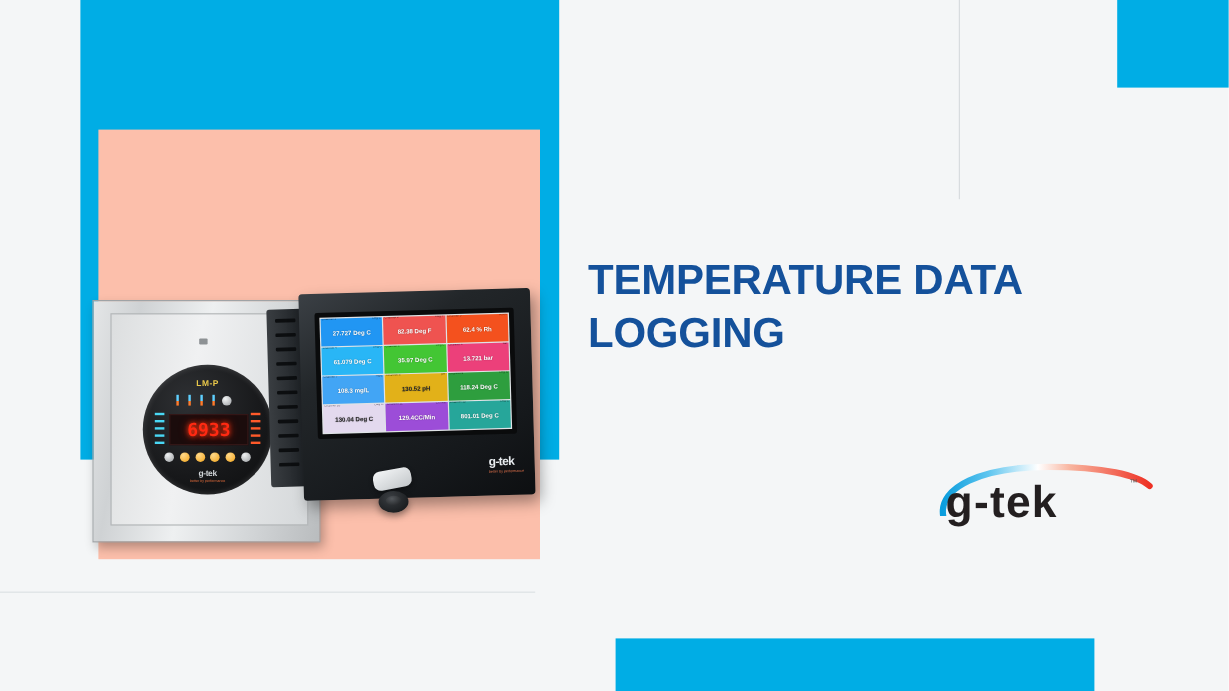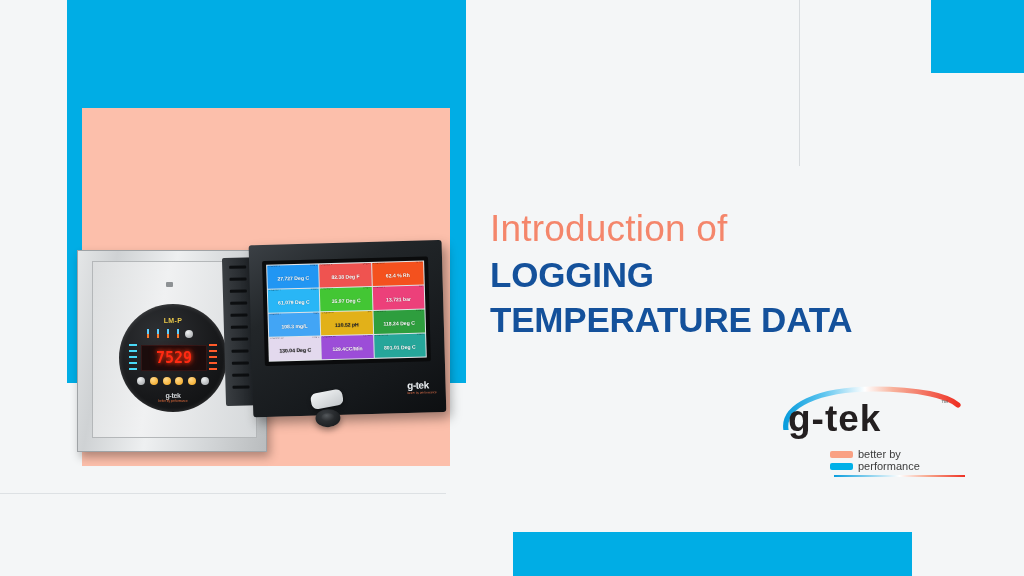--- a/index.html
+++ b/index.html
@@ -428,21 +428,21 @@
         </div>
         <div class="lmp-roundbtn"></div>
         <div class="side-leds left">
           <i></i>
           <i></i>
           <i></i>
           <i></i>
           <i></i>
         </div>
         <div class="seg-display">
-          <span>7529</span>
+          <span>6933</span>
         </div>
         <div class="side-leds right">
           <i></i>
           <i></i>
           <i></i>
           <i></i>
           <i></i>
         </div>
         <div class="btn-row">
           <div class="gray"></div>
@@ -542,50 +542,38 @@
           <span>g-tek</span>
           <small>better by performance</small>
         </div>
         <div class="rec-usb"></div>
         <div class="rec-knob"></div>
       </div>
     </div>
   </div>
 
   <div class="headline">
-    <div class="line-intro">Introduction of</div>
     <div class="line-main">
+      <div>TEMPERATURE DATA</div>
       <div>LOGGING</div>
-      <div>TEMPERATURE DATA</div>
     </div>
   </div>
 
   <div class="logo-block">
     <div class="logo-mark">
       <svg class="logo-swoosh" viewBox="0 0 186 44">
         <defs>
           <linearGradient id="swooshGrad" x1="0" y1="0" x2="1" y2="0">
             <stop offset="0" stop-color="#0a9ddd"></stop>
             <stop offset="0.22" stop-color="#5ec5ef"></stop>
             <stop offset="0.46" stop-color="#ffffff"></stop>
             <stop offset="0.62" stop-color="#f8b39d"></stop>
             <stop offset="1" stop-color="#ee3124"></stop>
           </linearGradient>
         </defs>
         <path d="M6,44 C2,20 38,3 94,3 C140,3 168,10 178,19" fill="none" stroke="url(#swooshGrad)" stroke-width="5.2" stroke-linecap="round"></path>
       </svg>
       <div class="logo-word">g-tek</div>
       <div class="logo-tm">™</div>
     </div>
-    <div class="tagline">
-      <div class="tag-row">
-        <span class="tag-swatch peach"></span>
-        <span class="tag-text">better by</span>
-      </div>
-      <div class="tag-row">
-        <span class="tag-swatch blue"></span>
-        <span class="tag-text">performance</span>
-      </div>
-      <div class="tag-rule"></div>
-    </div>
   </div>
 
 </div>
 
 </body></html>

